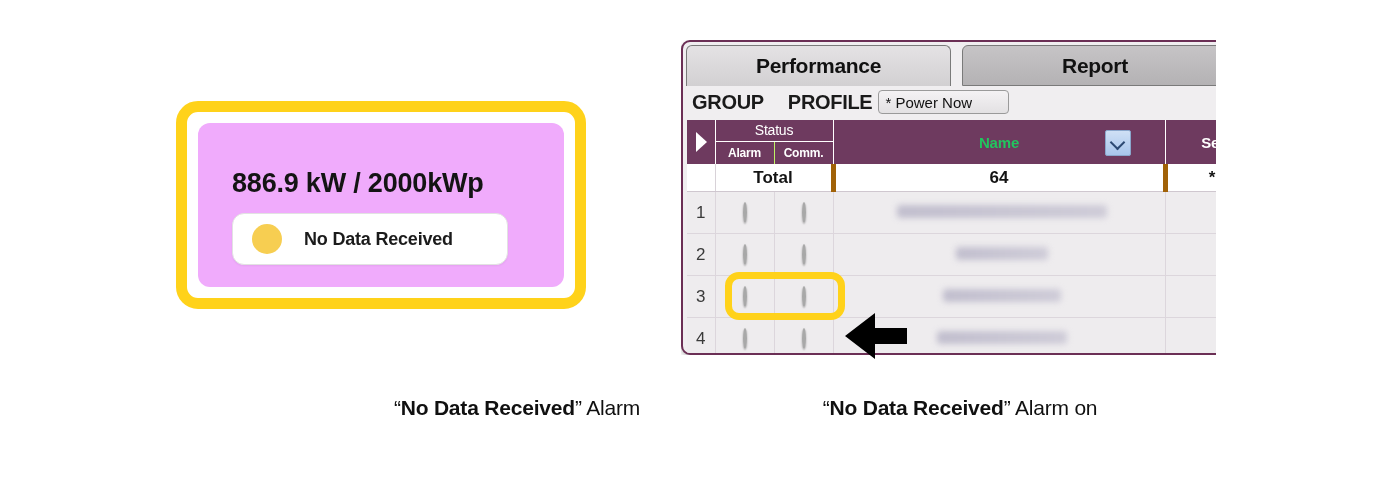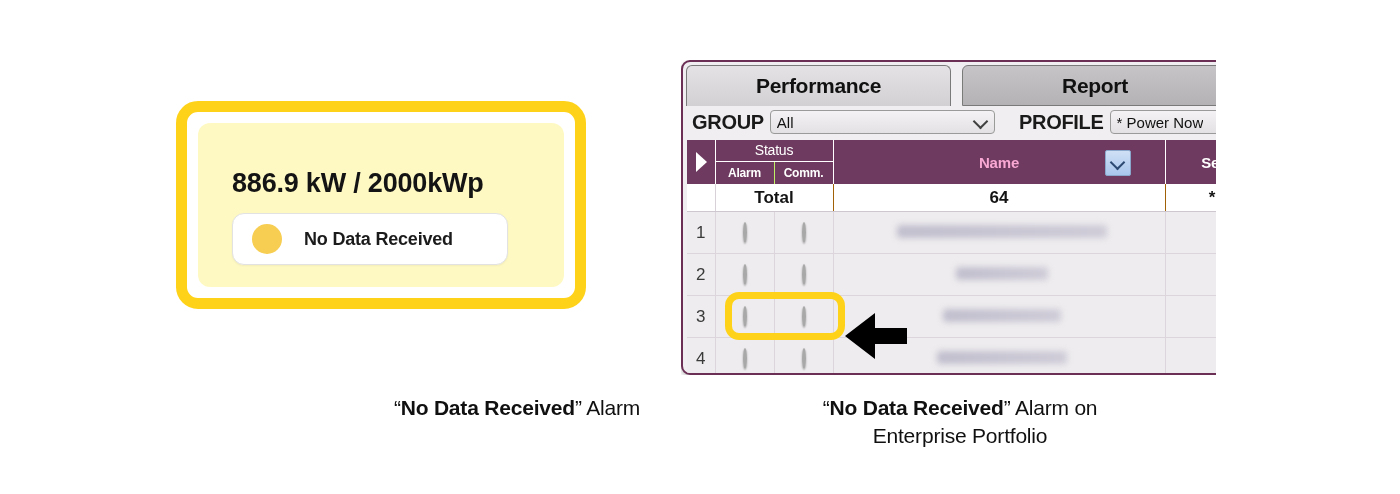--- a/index.html
+++ b/index.html
@@ -15,21 +15,21 @@
   #left-figure{position:absolute;left:176px;top:101px;width:410px;height:208px;}
   .card-outline{
     position:absolute;inset:0;
     border:11px solid #FFD21A;
     border-radius:22px;
     background:#ffffff;
     box-sizing:border-box;
   }
   .card-inner{
     position:absolute;left:11px;top:11px;right:11px;bottom:11px;
-    background:#fef9c3;border-radius:12px;
+    background:#f0abfc;border-radius:12px;
     box-sizing:border-box;
   }
   .kw-readout{
     position:absolute;left:34px;top:45px;
     font-size:27px;font-weight:bold;color:#141414;
     letter-spacing:-0.2px;white-space:nowrap;
   }
   .status-pill{
     position:absolute;left:34px;top:90px;
     width:276px;height:52px;
@@ -43,21 +43,21 @@
   .pill-dot{
     width:30px;height:30px;border-radius:50%;
     background:#F7CE51;margin-left:19px;flex:0 0 auto;
   }
   .pill-label{
     margin-left:22px;font-size:18px;font-weight:bold;color:#1b1b1b;
     letter-spacing:-0.2px;white-space:nowrap;
   }
 
   
-  #right-figure{position:absolute;left:681px;top:60px;width:535px;height:315px;overflow:hidden;}
+  #right-figure{position:absolute;left:681px;top:40px;width:535px;height:315px;overflow:hidden;}
   .panel{
     position:absolute;left:0;top:0;width:580px;height:315px;
     background:#f0eef0;
     border:2px solid #6b2f55;
     border-radius:9px;
     box-sizing:border-box;
     box-shadow:0 2px 4px rgba(0,0,0,.25);
     overflow:hidden;
   }
   
@@ -86,21 +86,21 @@
   #group-label{margin-left:9px;}
   #profile-label{margin-left:24px;}
   .select-box{
     position:relative;height:24px;
     background:linear-gradient(#f4f2f4,#e3e1e3);
     border:1px solid #9a9a9a;border-radius:4px;
     margin-left:6px;box-sizing:border-box;
     display:flex;align-items:center;
   }
   #group-select{width:226px;}
-  #profile-select{width:150px;}
+  #profile-select{width:131px;}
   .select-value{font-size:15px;color:#111;margin-left:6px;white-space:nowrap;overflow:hidden;}
   .chev{position:absolute;right:8px;top:5px;width:9px;height:9px;
         border-right:2px solid #404040;border-bottom:2px solid #404040;
         transform:rotate(45deg);}
 
   
   .tbl{position:absolute;left:4px;top:78px;width:572px;border-collapse:collapse;table-layout:fixed;}
   .tbl td,.tbl th{padding:0;margin:0;}
   .hdr{background:#6e3a5f;color:#ffffff;}
   .hdr-corner{width:28px;height:44px;position:relative;border-right:1px solid #ffffff;}
@@ -116,41 +116,41 @@
     border-bottom:1px solid #ffffff;letter-spacing:-0.2px;
   }
   .status-subs{display:flex;height:22px;}
   .status-sub{
     flex:1;line-height:22px;text-align:center;
     font-size:12px;font-weight:bold;color:#ffffff;letter-spacing:-0.2px;
   }
   .status-sub+.status-sub{border-left:1px solid #bef264;}
   .name-head{
     height:44px;position:relative;text-align:center;
-    font-size:15px;font-weight:bold;color:#f9a8d4;
+    font-size:15px;font-weight:bold;color:#22c55e;
     border-right:1px solid #ffffff;letter-spacing:-0.2px;
   }
   .name-sort{
     position:absolute;right:34px;top:10px;width:24px;height:24px;
     background:linear-gradient(#cfe0f5,#a9c6ec);
     border:1px solid #8aa7cc;border-radius:2px;
   }
   .name-sort i{
     position:absolute;left:6px;top:6px;width:9px;height:9px;
     border-right:2px solid #2d4a73;border-bottom:2px solid #2d4a73;
     transform:rotate(45deg);
   }
   .sel-head{
     height:44px;text-align:center;font-size:15px;font-weight:bold;
     color:#ffffff;letter-spacing:-0.2px;width:94px;
   }
 
   .total-row td{
     background:#ffffff;height:27px;
-    border-bottom:1px solid #cfc7cf;border-right:1px solid #a16207;
+    border-bottom:1px solid #cfc7cf;border-right:5px solid #a16207;
     text-align:center;font-size:17px;font-weight:bold;color:#141414;
   }
   .total-row td.blank{border-right:1px solid #d8d2d8;}
 
   .drow td{
     height:41px;background:#eeecee;
     border-bottom:1px solid #dcd6dc;border-right:1px solid #dcd6dc;
     text-align:center;
   }
   .rownum{font-size:17px;color:#3a3a3a;}
@@ -212,24 +212,20 @@
       <div class="tab active">
         <span>Performance</span>
       </div>
       <div class="tab inactive">
         <span>Report</span>
       </div>
     </div>
 
     <div class="filterbar">
       <span class="filter-label" id="group-label">GROUP</span>
-      <div class="select-box" id="group-select">
-        <span class="select-value">All</span>
-        <span class="chev"></span>
-      </div>
       <span class="filter-label" id="profile-label">PROFILE</span>
       <div class="select-box" id="profile-select">
         <span class="select-value">* Power Now</span>
       </div>
     </div>
 
     <table class="tbl">
       <colgroup>
         <col style="width:28px">
           <col style="width:59px">
@@ -309,14 +305,13 @@
 <svg id="pointer-arrow" viewBox="0 0 62 48">
   <path d="M0 24 L30 1 L30 16 L62 16 L62 32 L30 32 L30 47 Z" fill="#000000"></path>
 </svg>
 
 <div class="caption" id="left-caption">
   <span>“</span><b>No Data Received</b><span>”</span><span> Alarm</span><br>
 </div>
 
 <div class="caption" id="right-caption">
   <span>“</span><b>No Data Received</b><span>”</span><span> Alarm on</span><br>
-  <span>Enterprise Portfolio</span>
 </div>
 
 </body></html>

